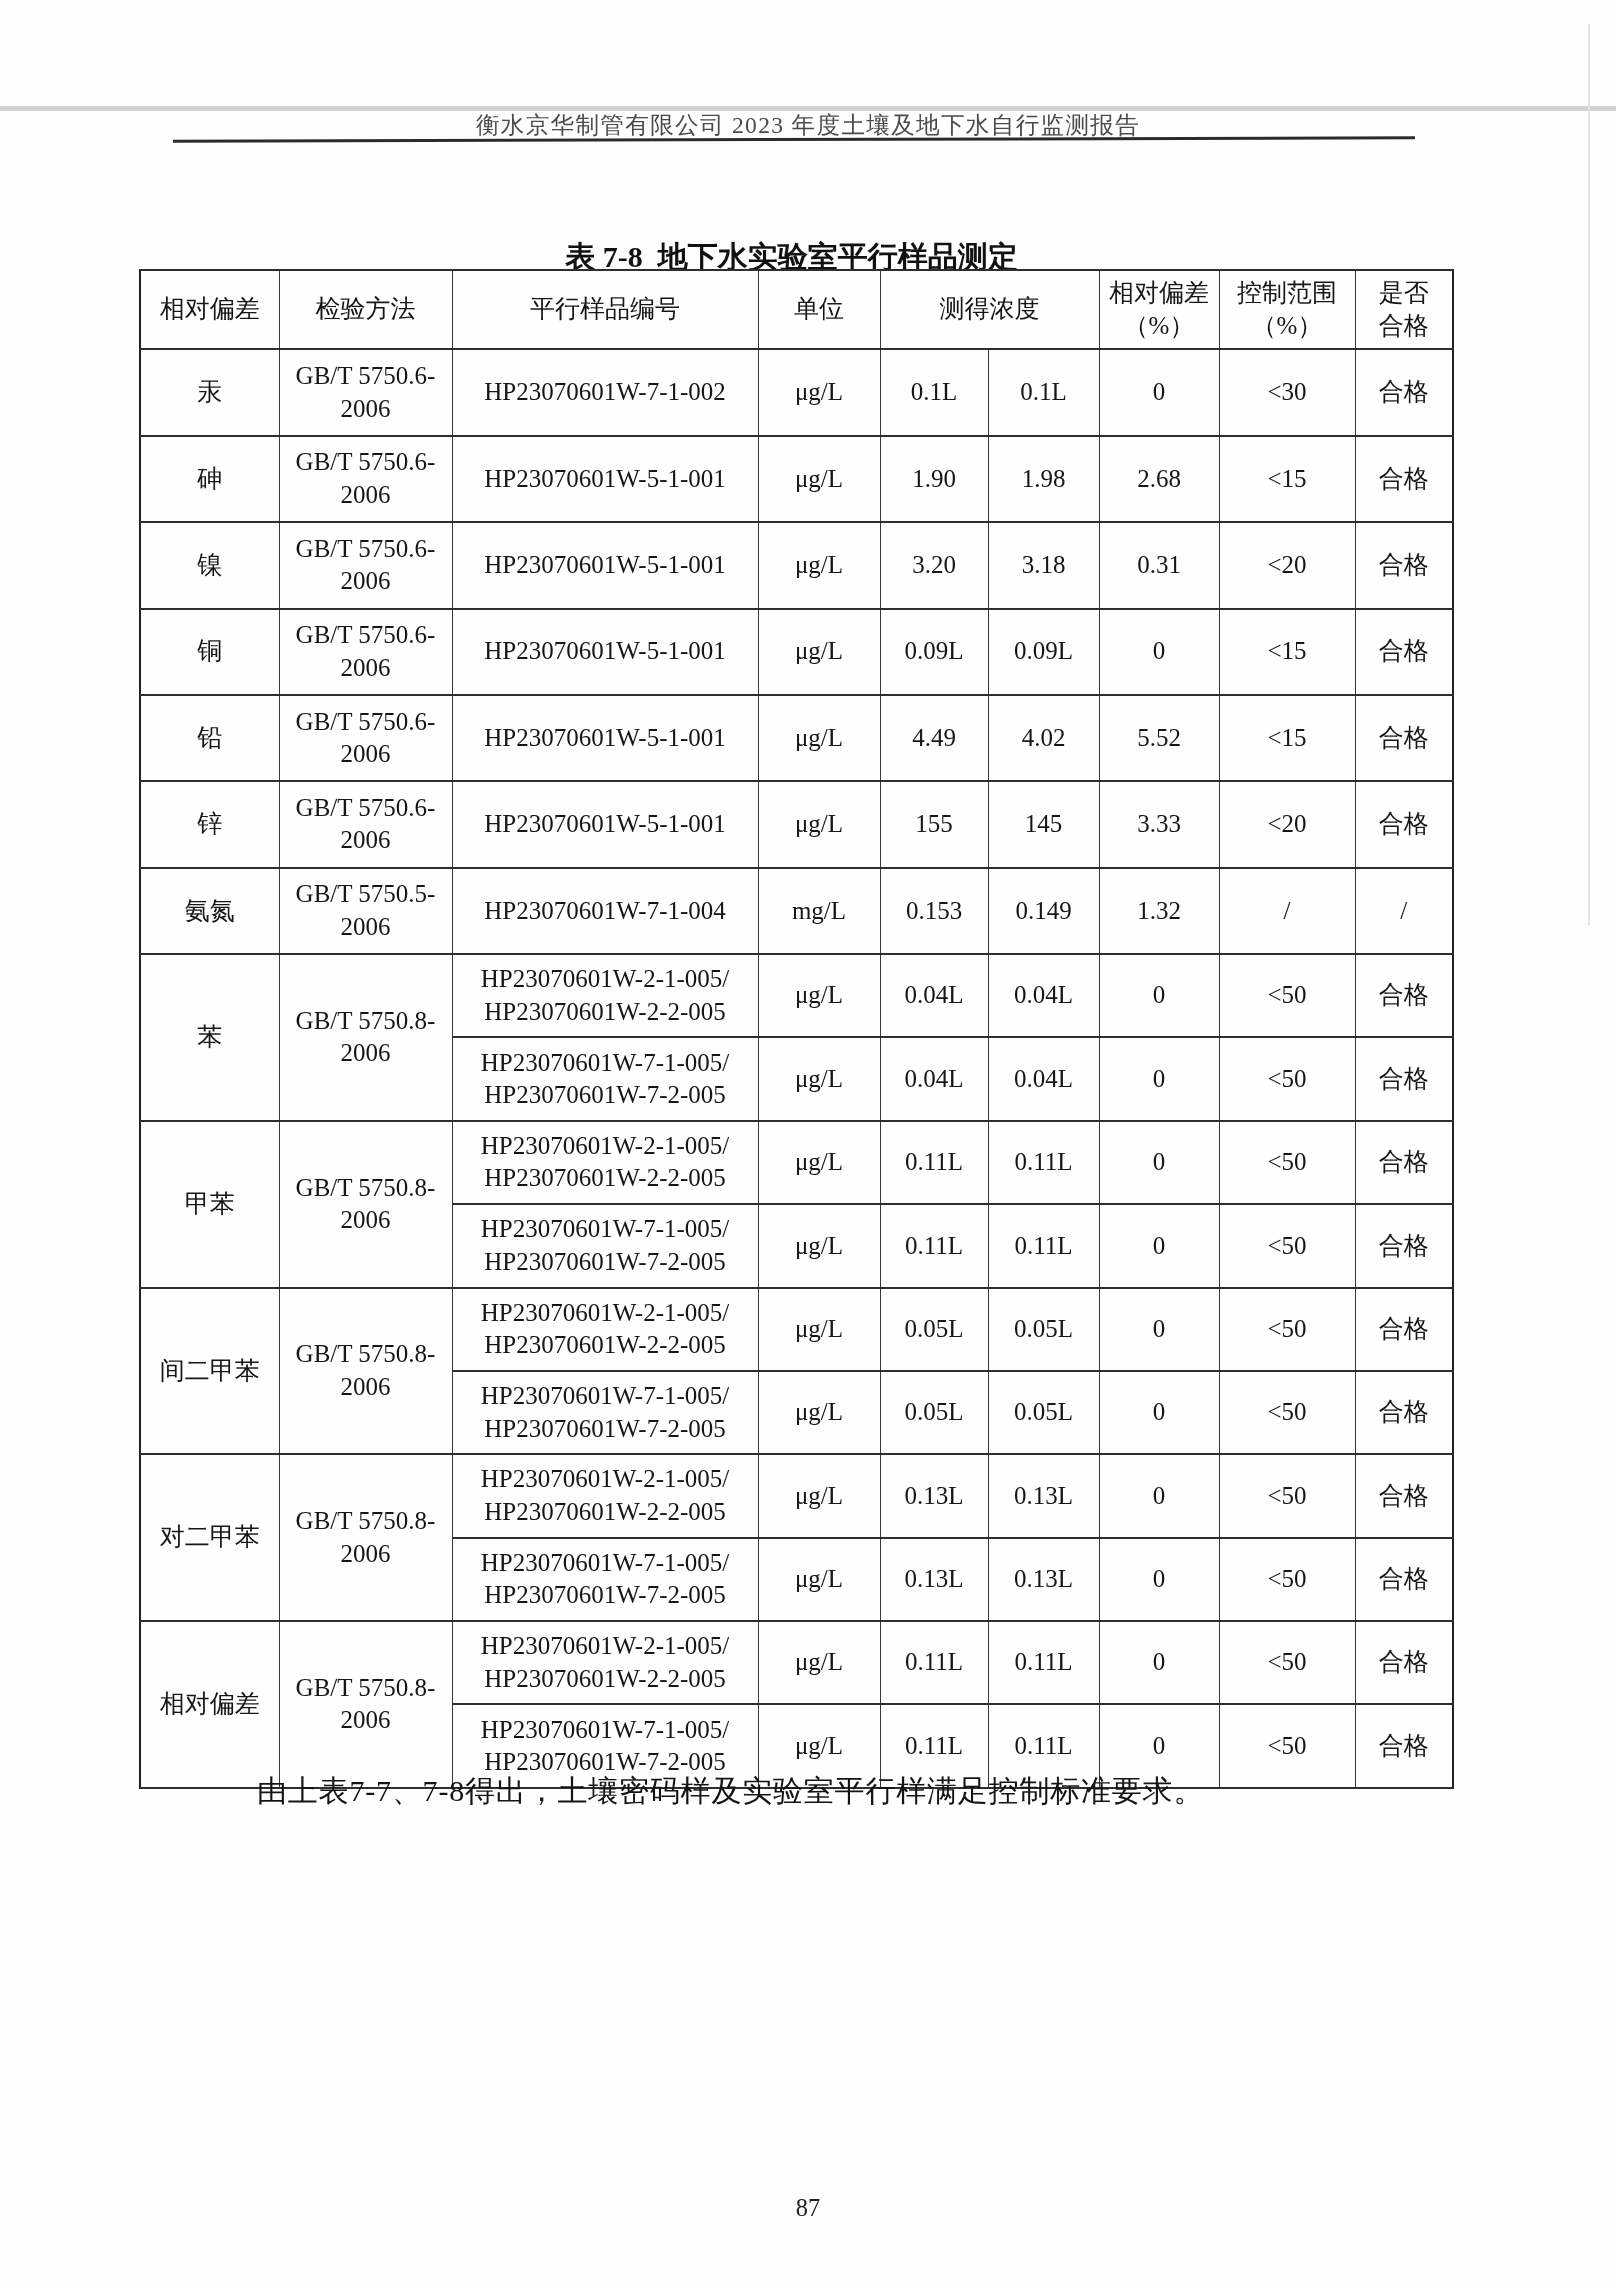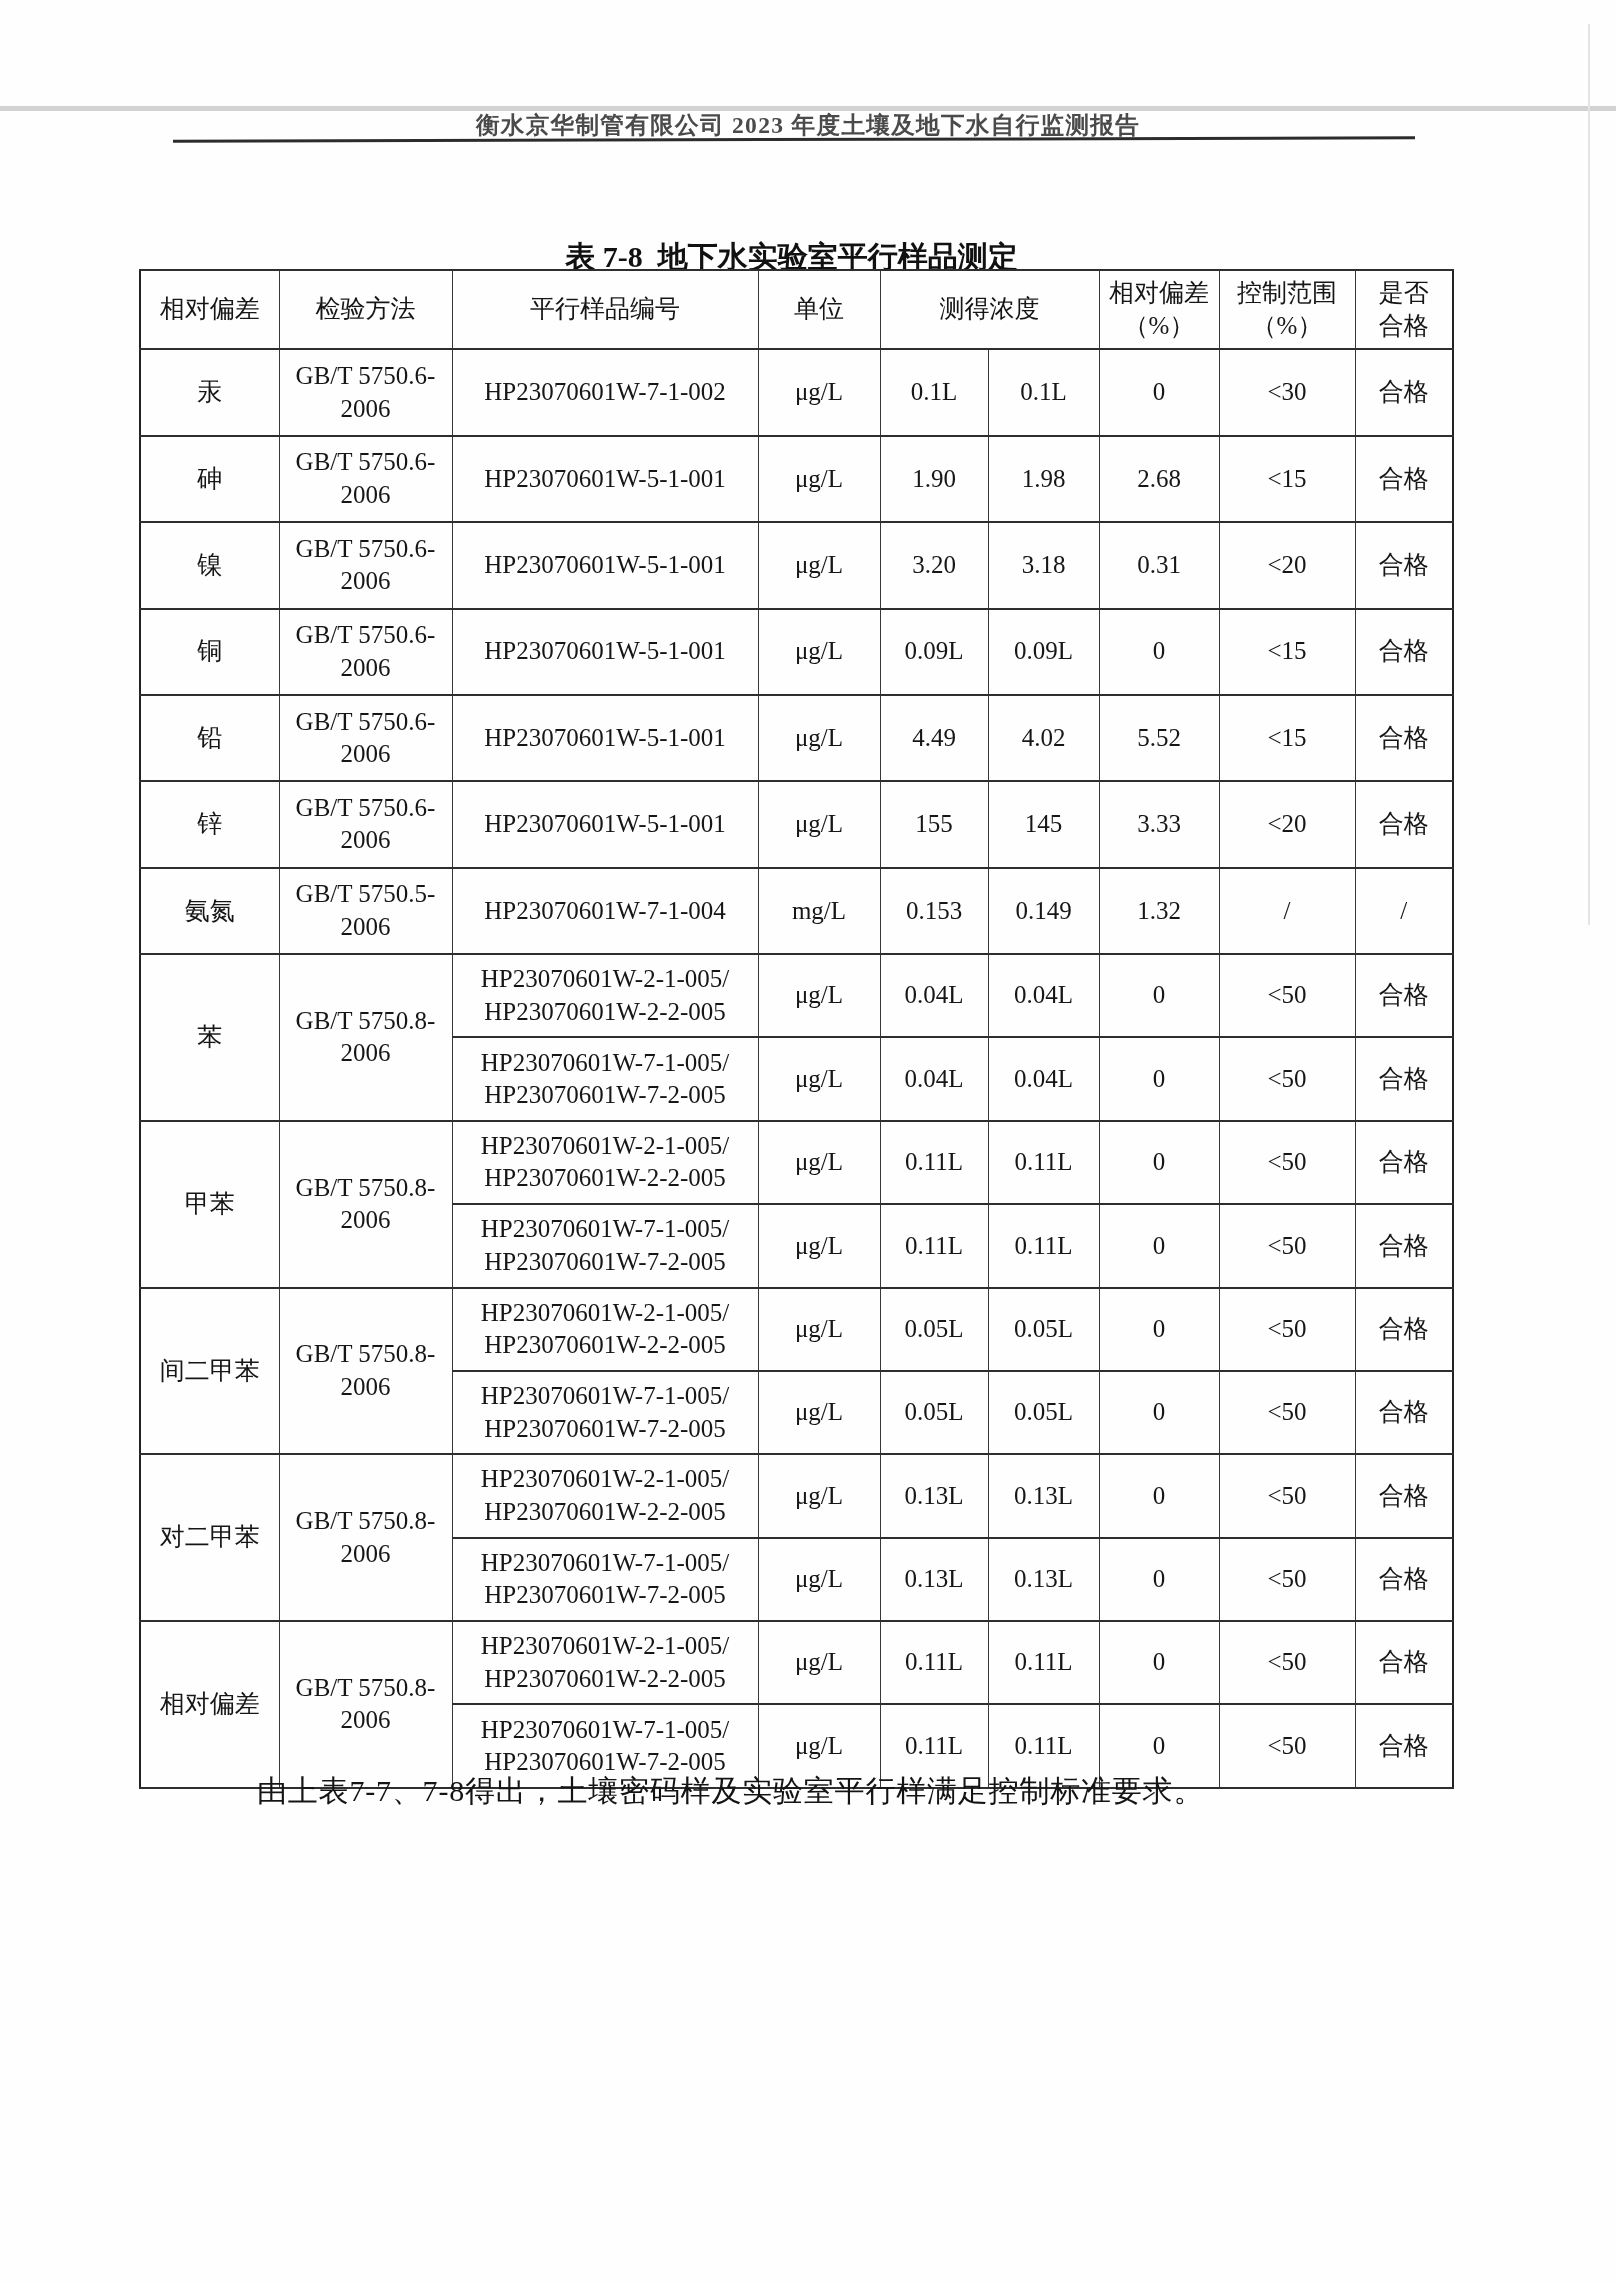--- a/index.html
+++ b/index.html
@@ -32,21 +32,21 @@
     top: 23.6px; left: 1588px;
     width: 1.7px; height: 901px;
     background: #e4e4e4;
   }
   .header-title {
     position: absolute;
     top: 109px; left: 0;
     width: 1616px;
     text-align: center;
     font-size: 23.6px;
-    font-weight: bold;
+    font-weight: normal;
     color: #4a4a4a;
     letter-spacing: 1.3px;
     white-space: pre;
   }
   .header-rule {
     position: absolute;
     top: 138px; left: 173px;
     width: 1242px; height: 3.4px;
     background: #2c2c2c;
     transform: rotate(-0.15deg);
@@ -357,15 +357,16 @@
         <td>0.11L</td>
         <td>0</td>
         <td>&lt;50</td>
         <td>合格</td>
       </tr>
     </tbody>
   </table>
 
   <div class="footnote">由上表7-7、7-8得出，土壤密码样及实验室平行样满足控制标准要求。</div>
 
+  <div class="page-number">87</div>
 
 </div>
 
 
 </body></html>

